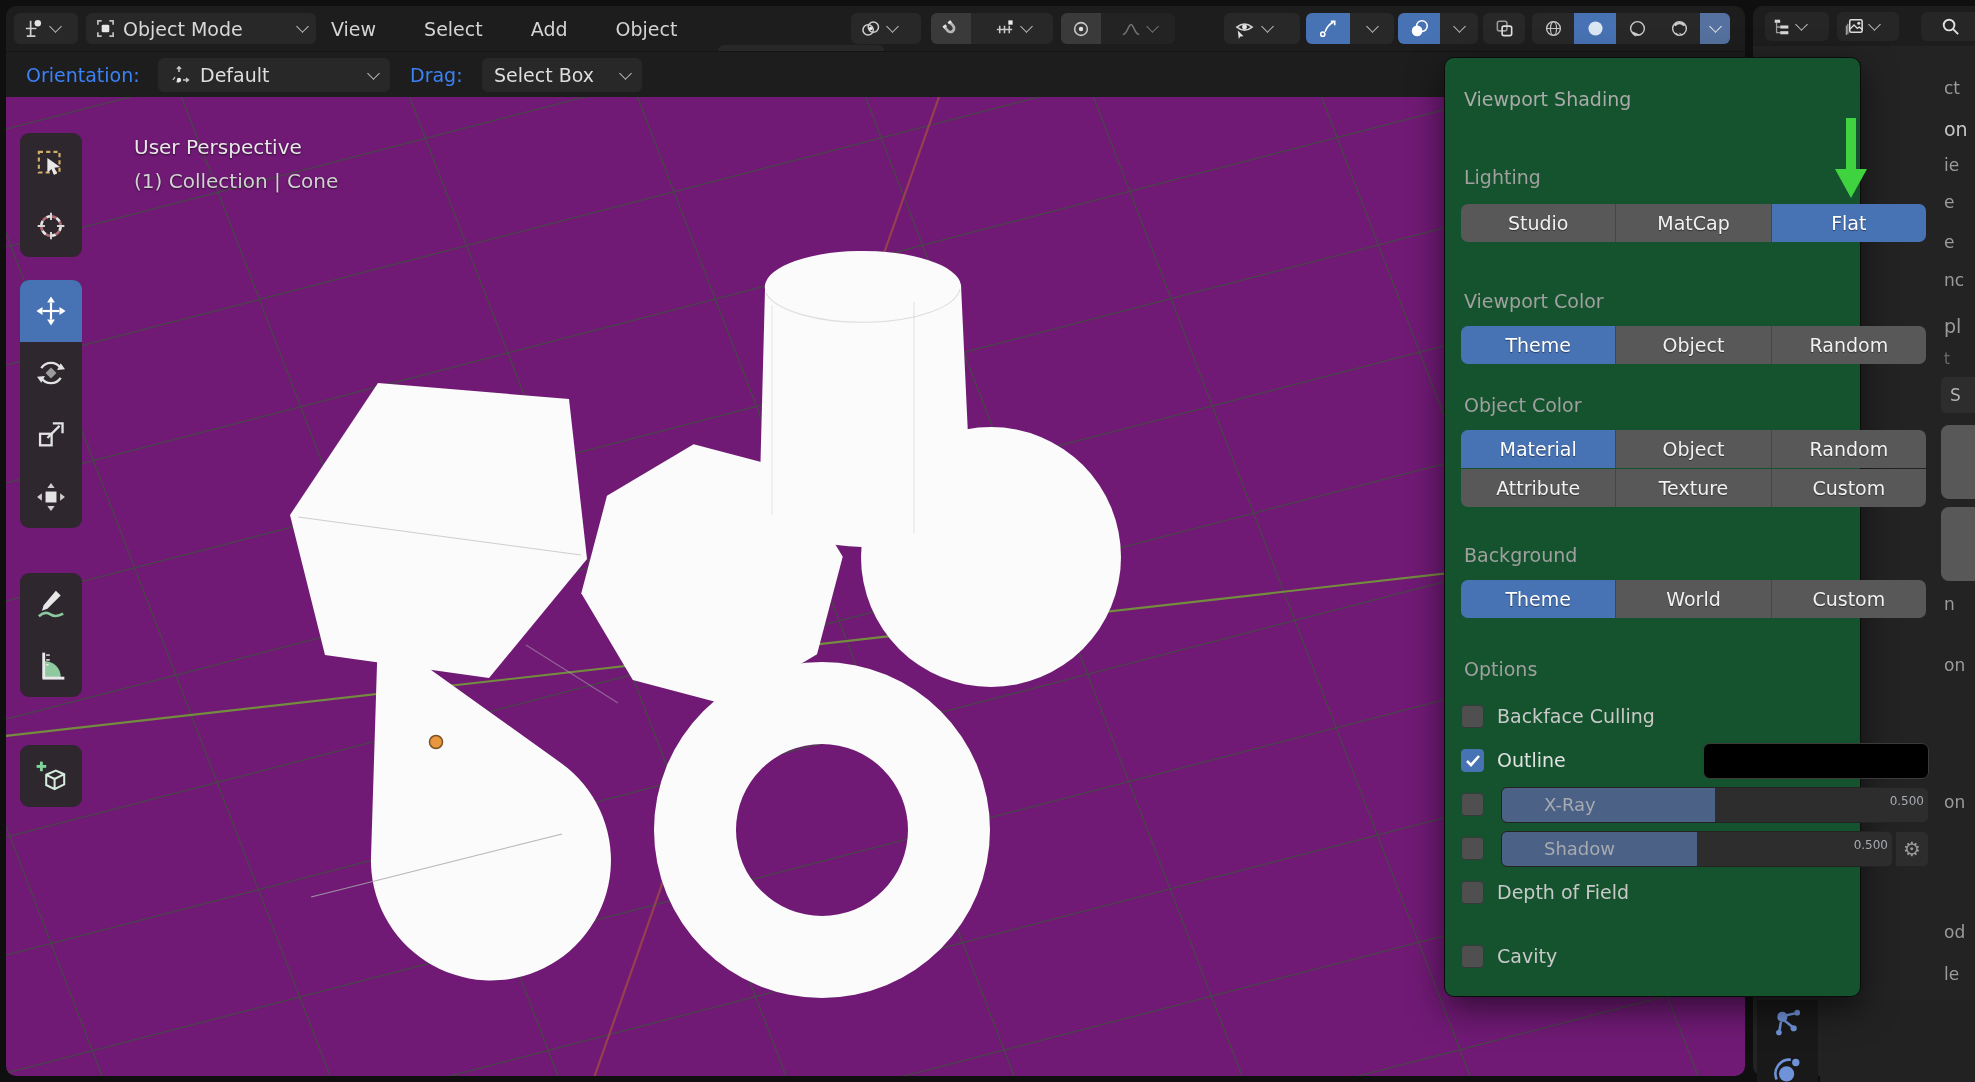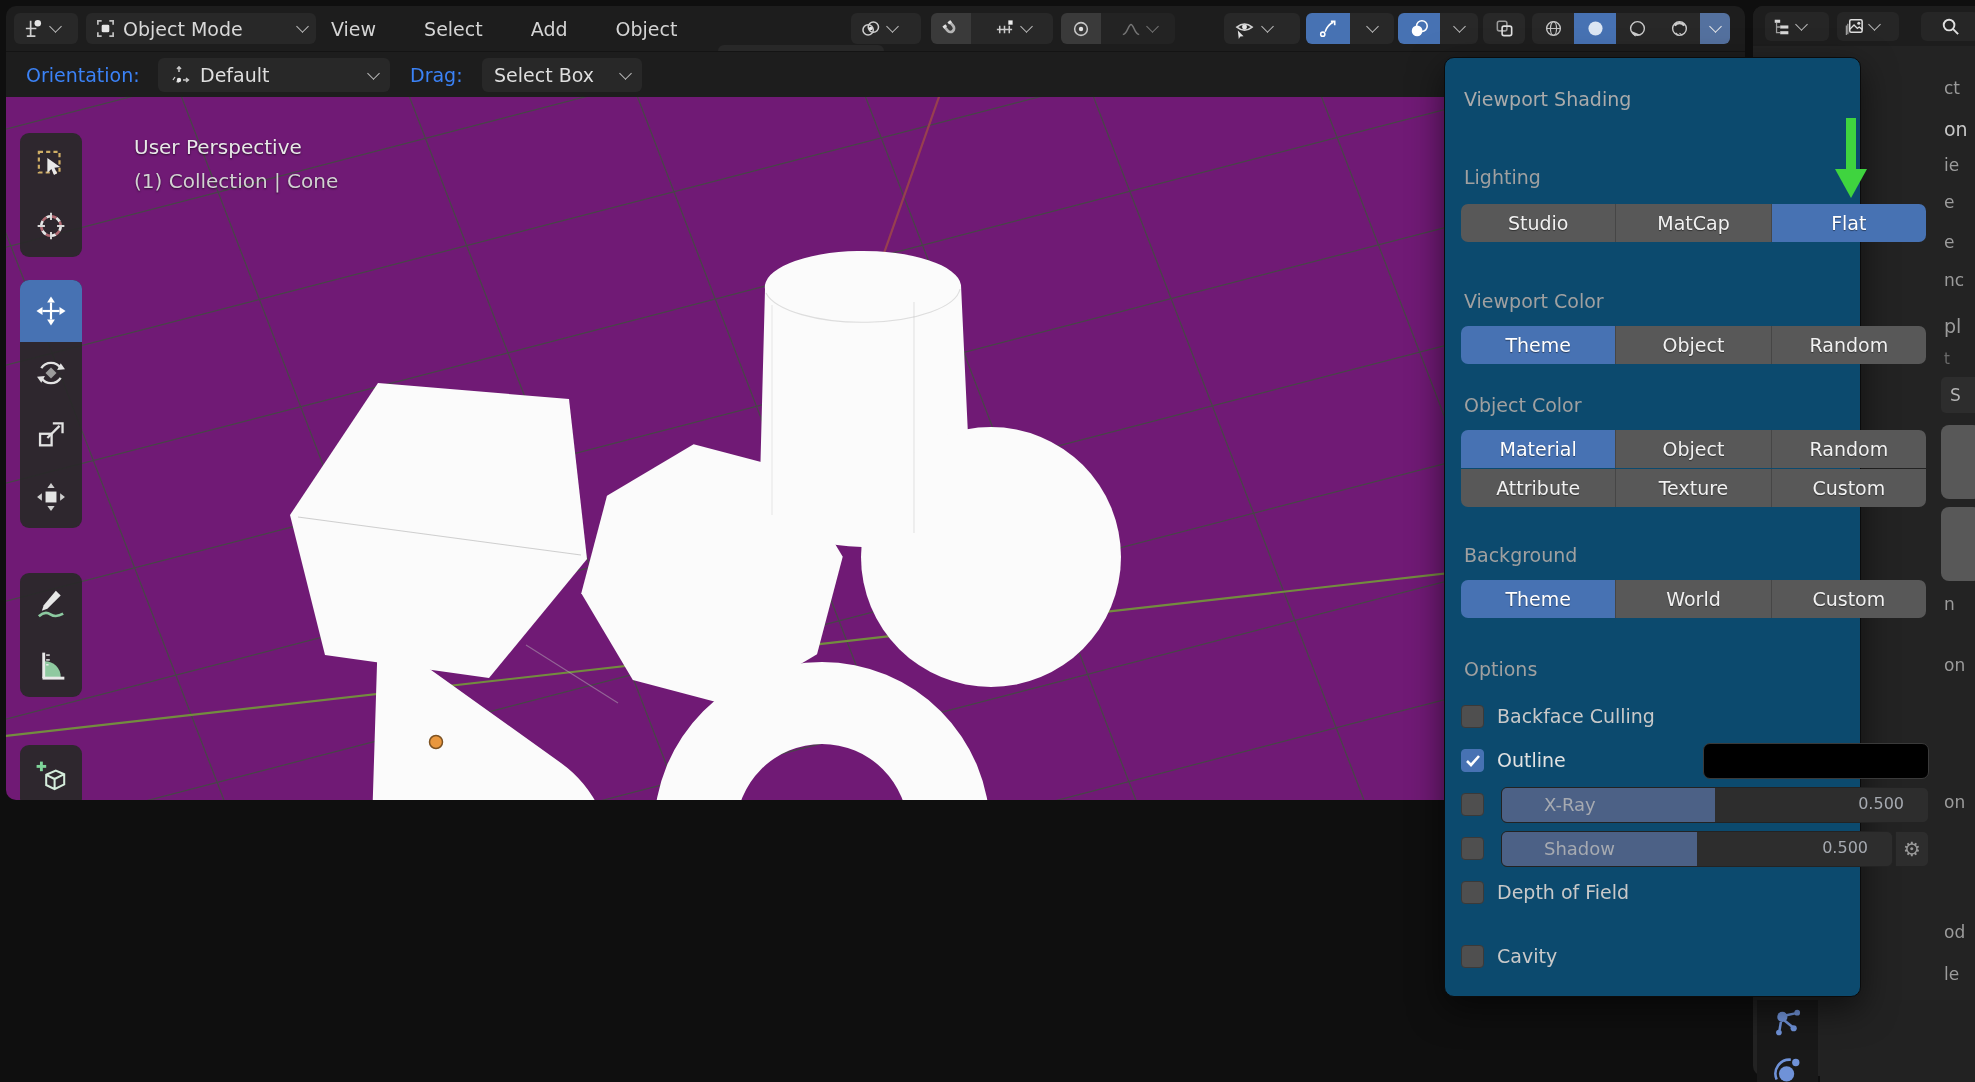--- a/index.html
+++ b/index.html
@@ -1,19 +1,19 @@
 <!DOCTYPE html>
 <html><head>
 <meta charset="utf-8">
 <style>
   html,body{margin:0;padding:0;}
   body{width:1975px;height:1082px;position:relative;background:#0f0f0f;
        font-family:"DejaVu Sans",sans-serif;overflow:hidden;color:#d8d8d8;}
   
-  .vp{position:absolute;left:6px;top:6px;width:1739px;height:794px;border-radius:10px;overflow:hidden;}
+  .vp{position:absolute;left:6px;top:6px;width:1739px;height:1070px;border-radius:10px;overflow:hidden;}
   .vp-header{position:absolute;left:0;top:0;right:0;height:45px;background:#1d1d1d;}
   .vp-tools{position:absolute;left:0;top:45px;right:0;height:46px;background:#1d1d1d;border-top:1px solid #141414;}
   .vp-view{position:absolute;left:0;top:91px;right:0;bottom:0;background:#701a75;overflow:hidden;}
   .btn{position:absolute;top:7px;height:31px;background:#282828;border-radius:6px;
        display:flex;align-items:center;gap:7px;font-size:19px;color:#d8d8d8;padding:0 9px;box-sizing:border-box;}
   .chev{width:8px;height:8px;border-right:1.8px solid #bdbdbd;border-bottom:1.8px solid #bdbdbd;
         transform:rotate(45deg);margin-top:-4px;flex:none;}
   .menu-item{font-size:19px;color:#d4d4d4;padding:0 3px;}
   .menubar{position:absolute;left:322px;top:0;height:45px;display:flex;gap:42px;align-items:center;}
   .hgroup{position:absolute;top:7px;height:31px;display:flex;border-radius:6px;overflow:hidden;}
@@ -37,41 +37,41 @@
   .right-col{position:absolute;left:1753px;top:6px;width:222px;height:1070px;background:#232323;border-radius:10px 0 0 10px;overflow:hidden;}
   .rc-header{position:absolute;left:0;top:0;right:0;height:40px;background:#1d1d1d;}
   .rc-btn{position:absolute;top:6px;height:29px;background:#262626;border-radius:6px;display:flex;align-items:center;gap:5px;padding:0 7px;box-sizing:border-box;}
   .frag{position:absolute;left:191px;font-size:17px;color:#9b9b9b;white-space:nowrap;}
   .frag-box{position:absolute;left:188px;width:40px;background:#585858;border-radius:8px;}
   .frag-field{position:absolute;left:188px;width:40px;height:36px;background:#2d2d2d;border-radius:5px;
               display:flex;align-items:center;padding-left:9px;box-sizing:border-box;font-size:17px;color:#b3b3b3;}
   .props-tabs{position:absolute;left:1757px;top:1000px;width:61px;height:82px;background:#191919;}
   .props-body{position:absolute;left:1820px;top:1000px;width:155px;height:82px;background:#222222;}
   
-  .popover{position:absolute;left:1444px;top:57px;width:417px;height:940px;background:#0c4a6e;
+  .popover{position:absolute;left:1444px;top:57px;width:417px;height:940px;background:#14532d;
            border:1px solid #0b0b0b;border-radius:10px;box-shadow:0 12px 34px rgba(0,0,0,.55);box-sizing:border-box;z-index:5;}
   .ptitle{position:absolute;left:19px;top:30px;font-size:19px;color:#ababab;}
   .plabel{position:absolute;left:19px;font-size:19px;color:#a0a0a0;}
   .seg{position:absolute;left:16px;width:465px;height:38px;display:flex;border-radius:7px;overflow:hidden;}
   .seg button{flex:1;border:none;margin:0;background:#585858;color:#f1f1f1;font-size:19px;
               font-family:inherit;border-right:1px solid #464646;cursor:pointer;text-shadow:0 1px 1px rgba(0,0,0,.45);}
   .seg button:last-child{border-right:none;}
   .seg button.sel{background:#4772b3;color:#fff;}
   .seg.row-top{border-radius:7px 7px 0 0;}
   .seg.row-bottom{border-radius:0 0 7px 7px;}
   .cb{position:absolute;left:16px;width:23px;height:23px;border-radius:4px;background:#4f4f4f;
       border:1px solid #3a3a3a;box-sizing:border-box;display:flex;align-items:center;justify-content:center;}
   .cb.on{background:#4772b3;border-color:#4772b3;}
   .olabel{position:absolute;left:52px;font-size:19px;color:#c9c9c9;white-space:nowrap;}
   .swatch{position:absolute;left:258px;width:226px;height:36px;background:#000;border:1px solid #3a3a3a;border-radius:7px;box-sizing:border-box;}
   .slider{position:absolute;height:36px;background:#2d2d2d;border:1px solid #232323;border-radius:6px;
           box-sizing:border-box;overflow:hidden;}
   .sfill{position:absolute;left:0;top:0;bottom:0;width:50%;background:#4c6186;}
   .slabel{position:absolute;left:42px;top:6px;font-size:18px;color:#a6aab1;}
-  .svalue{position:absolute;right:24px;top:6px;font-size:16px;color:#a6aab1;}
+  .svalue{position:absolute;right:4px;top:6px;font-size:12px;color:#a6aab1;}
   .gearbtn{position:absolute;height:36px;width:34px;background:#2d2d2d;border:1px solid #232323;
            border-radius:0 6px 6px 0;box-sizing:border-box;color:#9a9a9a;font-size:20px;
            display:flex;align-items:center;justify-content:center;}
   svg{display:block;}
 </style>
 </head>
 <body>
 
 <div class="vp">
 

